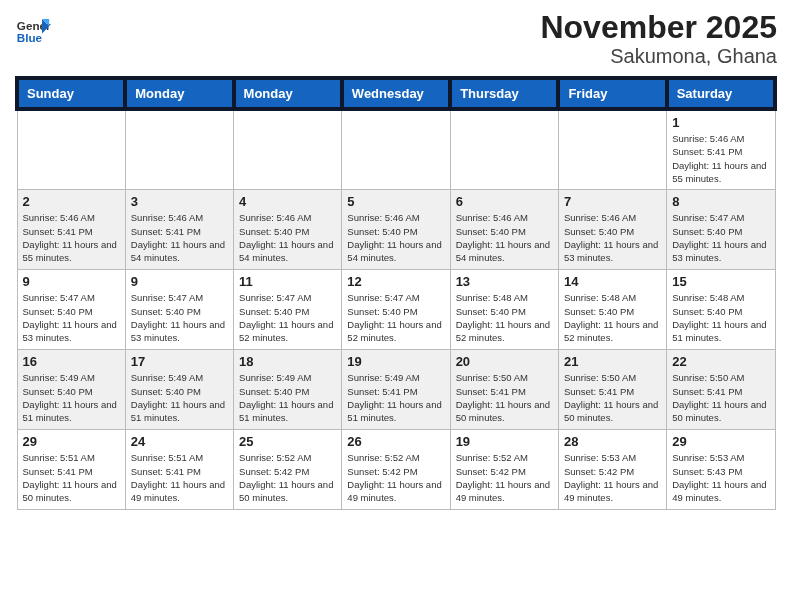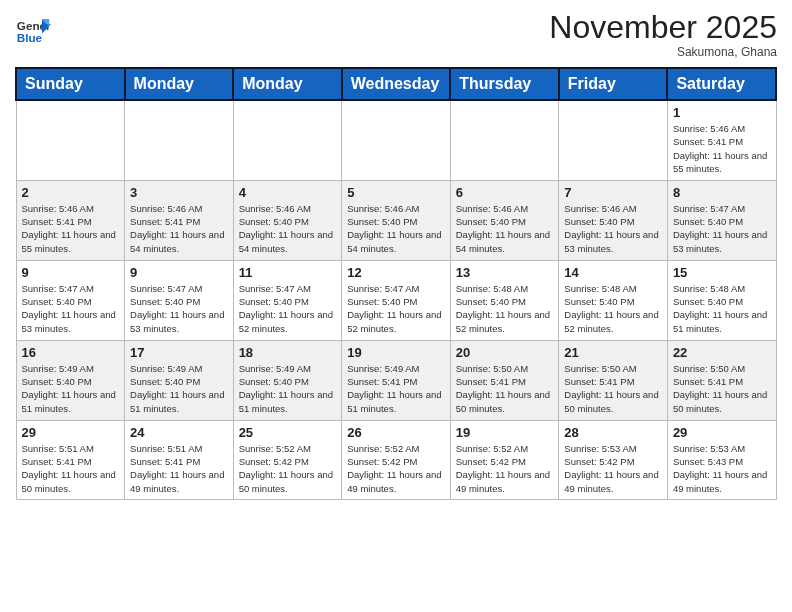--- a/index.html
+++ b/index.html
@@ -23,41 +23,41 @@
     }
     .logo-icon {
       width: 36px;
       height: 36px;
     }
     .title-area {
       text-align: right;
     }
     .month-title {
       font-size: 32px;
-      font-weight: normal;
+      font-weight: bold;
       color: #222;
       line-height: 1.1;
     }
     .location {
-      font-size: 12px;
+      font-size: 20px;
       color: #444;
     }
     .calendar {
       width: 100%;
       border-collapse: collapse;
       border: 1px solid #bbb;
     }
     .calendar th {
       background: #1565c0;
       color: #fff;
-      font-size: 16px;
+      font-size: 13px;
       font-weight: bold;
       text-align: left;
       padding: 6px 8px;
-      border: 2px solid #0f172a;
+      border: 4px solid #0f172a;
     }
     .calendar td {
       width: calc(100% / 7);
       vertical-align: top;
       border: 1px solid #bbb;
       padding: 4px 5px;
       height: 80px;
       background: #fff;
     }
     .calendar tr:last-child td {

